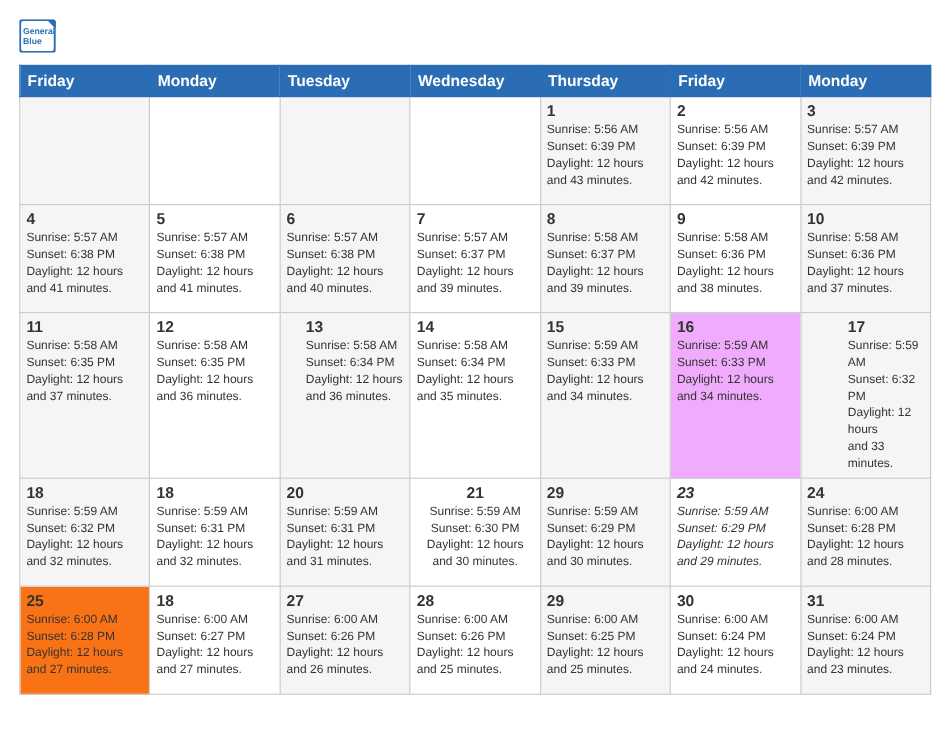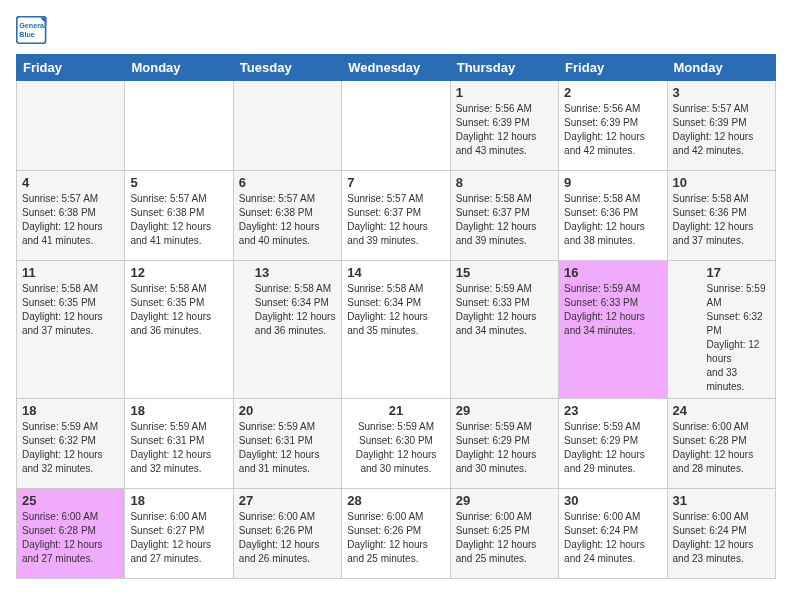--- a/index.html
+++ b/index.html
@@ -292,37 +292,37 @@
 Daylight: 12 hours
 and 30 minutes.</div>
         </td>
         <td style="background: rgb(245, 245, 245);">
           <span class="day-num">29</span>
           <div class="day-info" style="white-space: pre-line;">Sunrise: 5:59 AM
 Sunset: 6:29 PM
 Daylight: 12 hours
 and 30 minutes.</div>
         </td>
-        <td style="background: rgb(255, 255, 255);">
+        <td style="background: rgb(255, 255, 255); font-style: italic;">
           <span class="day-num">23</span>
           <div class="day-info" style="white-space: pre-line;">Sunrise: 5:59 AM
 Sunset: 6:29 PM
 Daylight: 12 hours
 and 29 minutes.</div>
         </td>
         <td style="background: rgb(245, 245, 245);">
           <span class="day-num">24</span>
           <div class="day-info" style="white-space: pre-line;">Sunrise: 6:00 AM
 Sunset: 6:28 PM
 Daylight: 12 hours
 and 28 minutes.</div>
         </td>
       </tr>
       <tr>
-        <td style="background: #f0abfc;">
+        <td style="background: #f97316;">
           <span class="day-num">25</span>
           <div class="day-info" style="white-space: pre-line;">Sunrise: 6:00 AM
 Sunset: 6:28 PM
 Daylight: 12 hours
 and 27 minutes.</div>
         </td>
         <td style="background: rgb(255, 255, 255);">
           <span class="day-num">18</span>
           <div class="day-info" style="white-space: pre-line;">Sunrise: 6:00 AM
 Sunset: 6:27 PM

